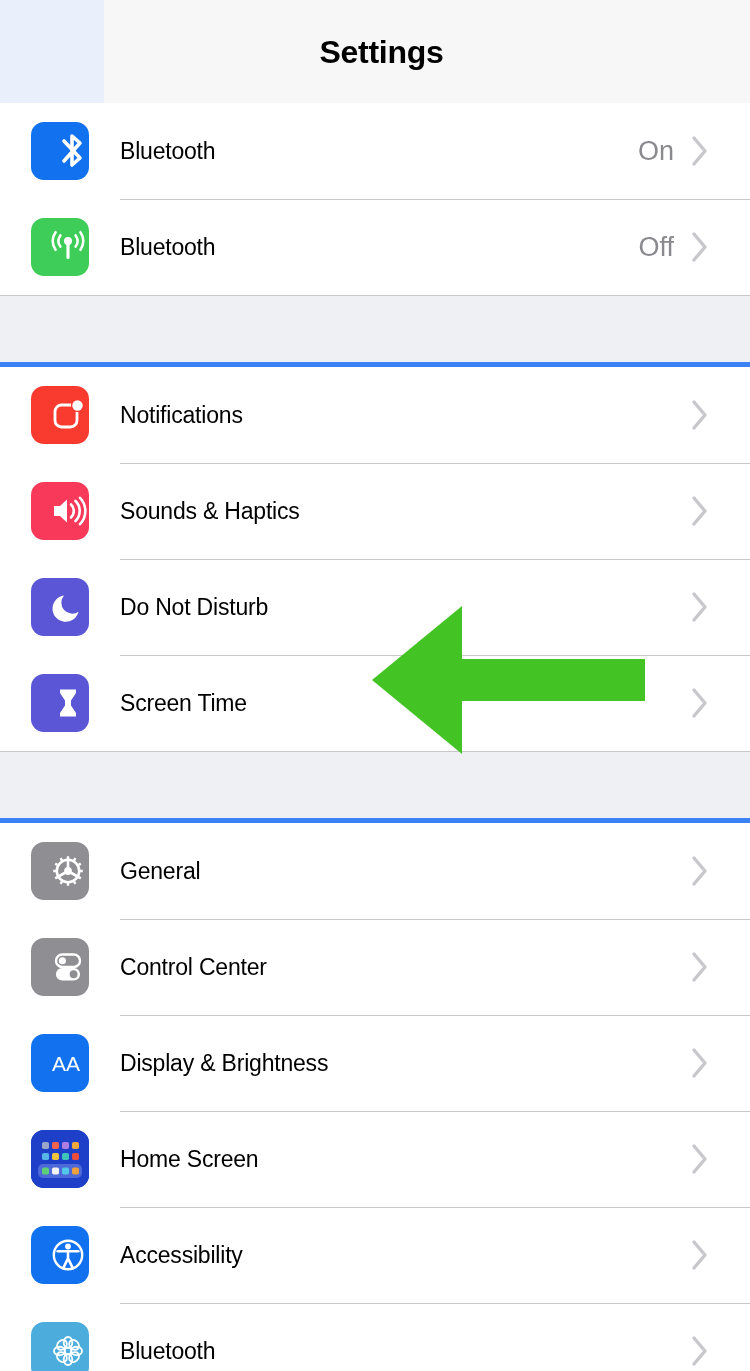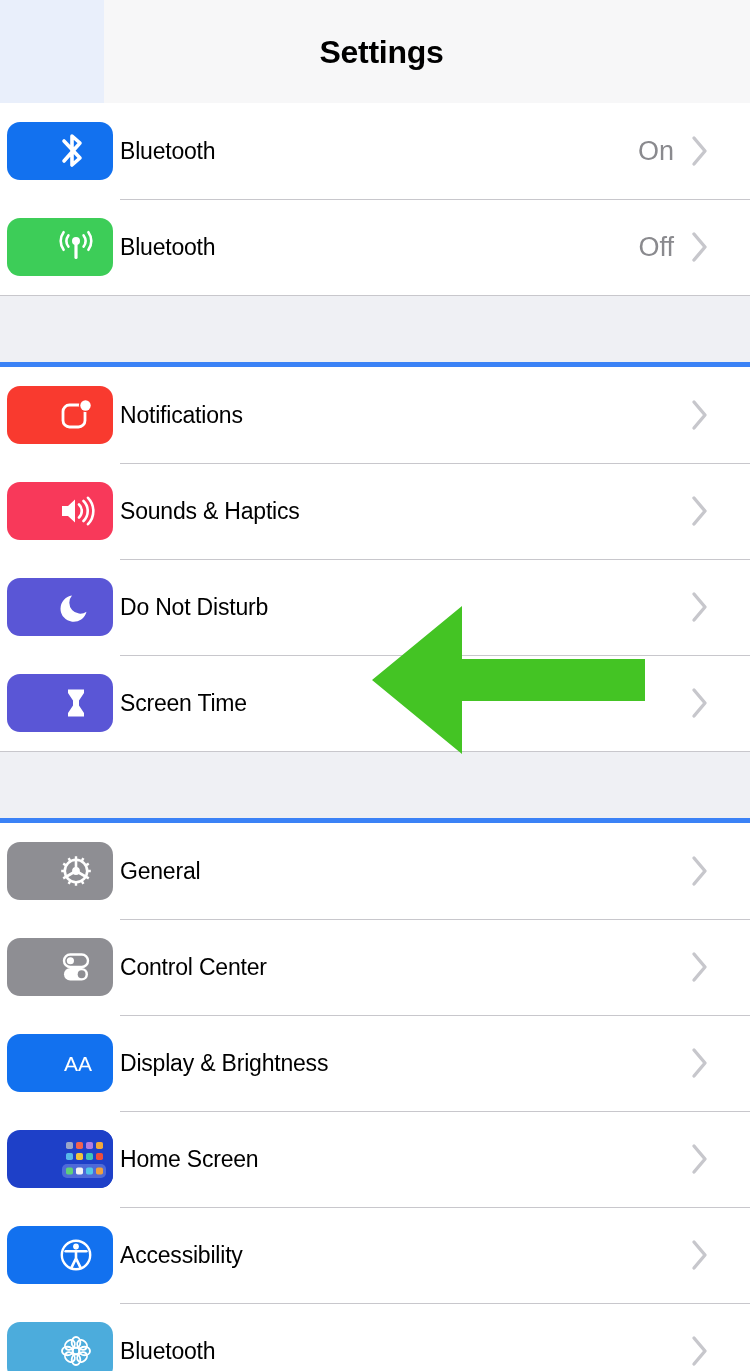--- a/index.html
+++ b/index.html
@@ -88,23 +88,22 @@
     align-items: center;
   }
 
   .tile {
     width: 58px;
     height: 58px;
     border-radius: 13px;
     position: relative;
     display: flex;
     align-items: center;
-    justify-content: flex-start;
+    justify-content: flex-end;
     overflow: hidden;
-    padding-left: 48px;
   }
   .tile svg { display: block; }
 
   .row-label {
     flex: 1;
     font-size: 23px;
     color: #000000;
     letter-spacing: -0.2px;
     white-space: nowrap;
   }

